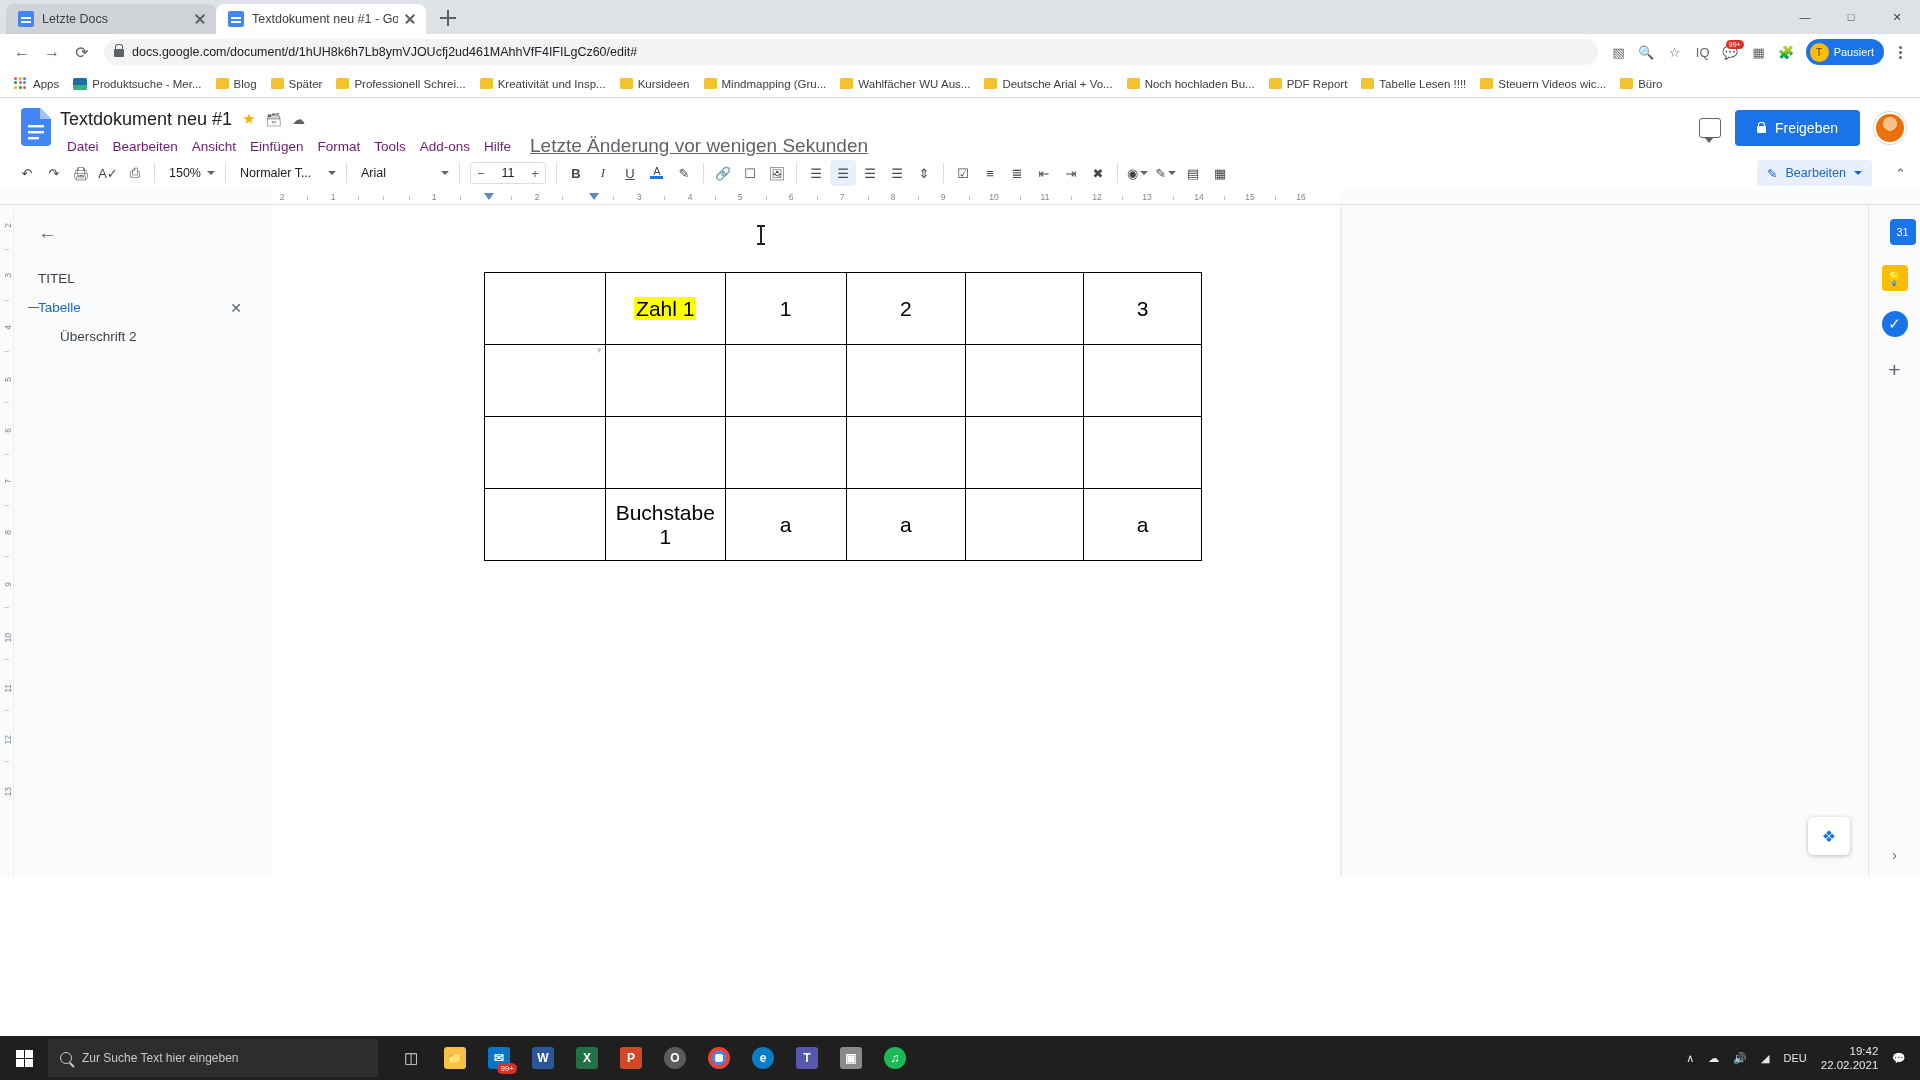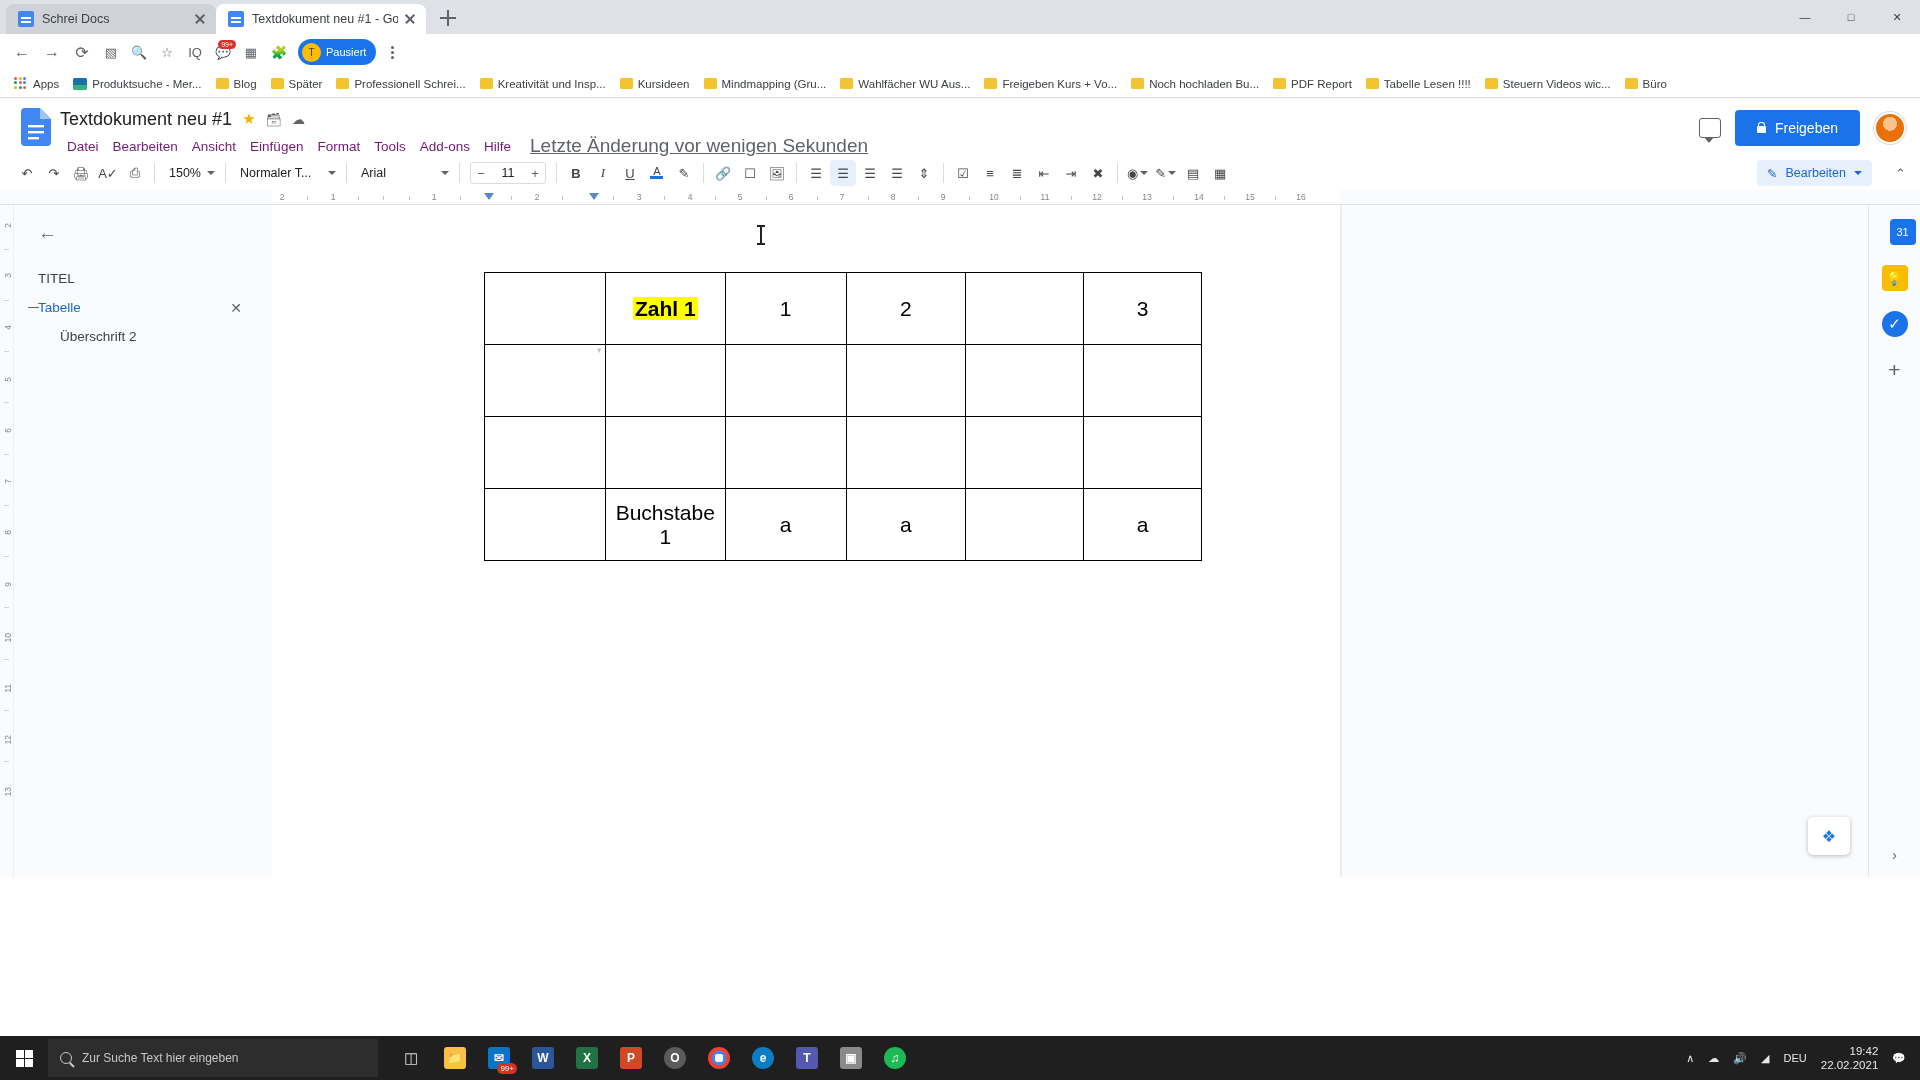--- a/index.html
+++ b/index.html
@@ -587,21 +587,21 @@
     padding: 2px 4px;
   }
   td.col-a { width: 121px; }
   td.col-b { width: 120px; }
   td.col-c { width: 121px; }
   td.col-d { width: 120px; }
   td.col-e { width: 118px; }
   td.col-f { width: 118px; }
   .hl-yellow {
     background: #ffff00;
-    font-weight: bold;
+    font-weight: normal;
     padding: 0 2px;
   }
 
   .scrollbar-v {
     position: absolute;
     right: 0; top: 0;
     width: 12px; height: 100%;
     background: transparent;
   }
   .scroll-thumb {
@@ -743,40 +743,44 @@
     line-height: 14px;
     font-size: 11.5px;
   }
 </style>
 </head>
 <body>
 
 <div class="chrome-tabstrip">
   <div class="tab inactive">
     <span class="tab-favicon"></span>
-    <span class="tab-title">Schrei Docs</span>
+    <span class="tab-title">Letzte Docs</span>
     <span class="tab-close"></span>
   </div>
   <div class="tab active">
     <span class="tab-favicon"></span>
     <span class="tab-title">Textdokument neu #1 - Google D</span>
     <span class="tab-close"></span>
   </div>
   <div class="newtab"></div>
   <div class="win-controls">
     <div class="win-btn">—</div>
     <div class="win-btn">□</div>
     <div class="win-btn">✕</div>
   </div>
 </div>
 
 <div class="chrome-toolbar">
   <div class="navbtn">←</div>
   <div class="navbtn">→</div>
   <div class="navbtn">⟳</div>
+  <div class="omnibox">
+    <span class="lock-icon"></span>
+    <span class="omnibox-url">docs.google.com/document/d/1hUH8k6h7Lb8ymVJOUcfj2ud461MAhhVfF4IFILgCz60/edit#</span>
+  </div>
   <div class="tb-icon">▧</div>
   <div class="tb-icon">🔍</div>
   <div class="tb-icon">☆</div>
   <div class="tb-icon">IQ</div>
   <div class="tb-icon">💬<span class="ext-badge">99+</span></div>
   <div class="tb-icon">▦</div>
   <div class="tb-icon">🧩</div>
   <div class="profile-pill">
     <span class="profile-dot">T</span>
     <span>Pausiert</span>
@@ -830,21 +834,21 @@
   <div class="bm">
     <span class="bm-folder"></span>
     <span>Mindmapping  (Gru...</span>
   </div>
   <div class="bm">
     <span class="bm-folder"></span>
     <span>Wahlfächer WU Aus...</span>
   </div>
   <div class="bm">
     <span class="bm-folder"></span>
-    <span>Freigeben Kurs + Vo...</span>
+    <span>Deutsche Arial + Vo...</span>
   </div>
   <div class="bm">
     <span class="bm-folder"></span>
     <span>Noch hochladen Bu...</span>
   </div>
   <div class="bm">
     <span class="bm-folder"></span>
     <span>PDF Report</span>
   </div>
   <div class="bm">

